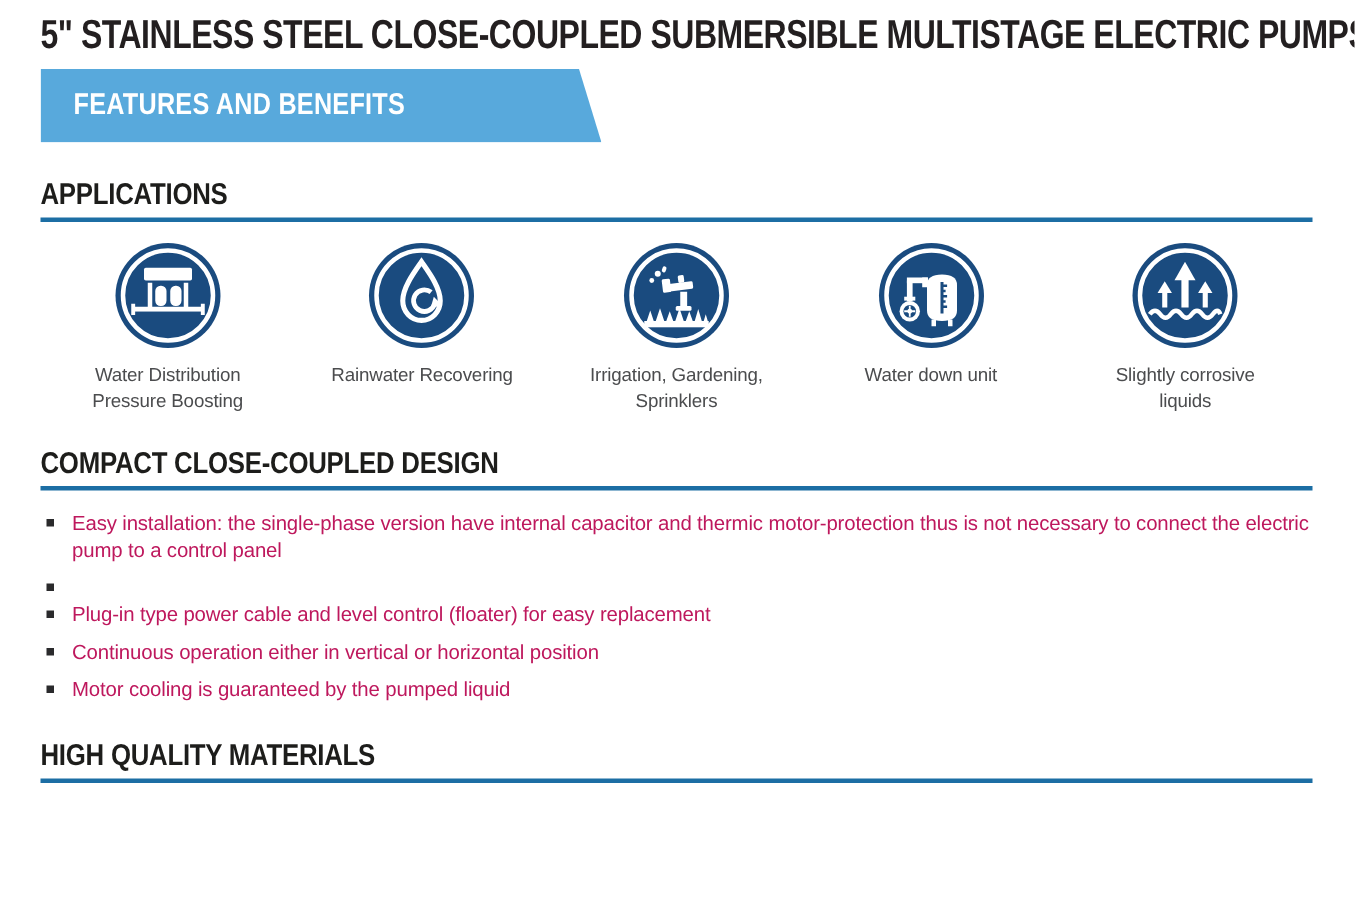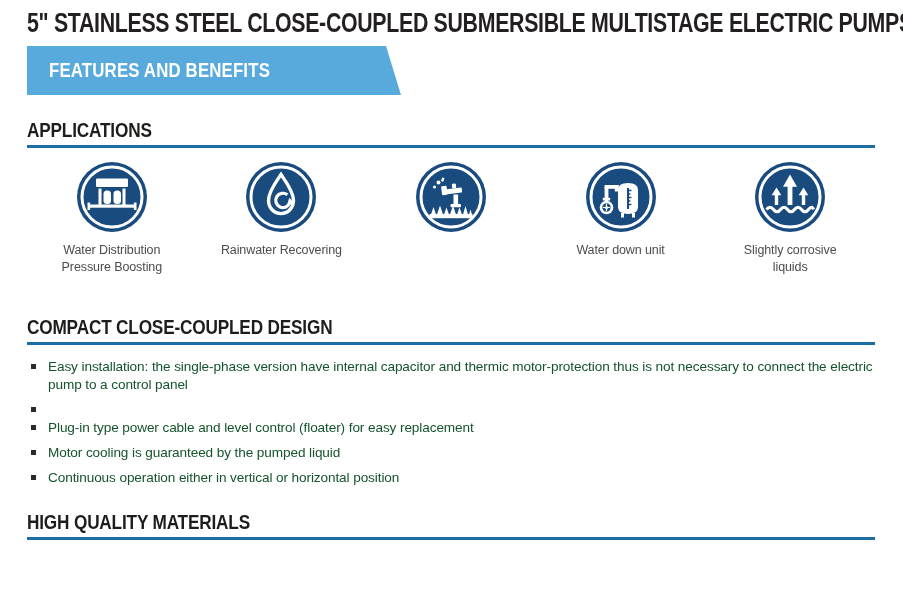--- a/index.html
+++ b/index.html
@@ -31,30 +31,30 @@
     line-height:23px;
   }
   .rule { height:3px; background:#1c6ea4; margin-top:3px; }
   .apps-row { display:flex; margin-top:13px; }
   .app-item { flex:1 1 0; display:flex; flex-direction:column; align-items:center; }
   .app-icon { width:72px; height:72px; display:block; }
   .app-caption {
     margin-top:9px; font-size:12.5px; line-height:1.32; color:#4b4c4e;
     text-align:center; white-space:pre-line; letter-spacing:-0.1px;
   }
-  .design-section { margin-top:41px; }
+  .design-section { margin-top:23px; }
   .materials-section { }
   .bullet-list { margin-top:13px; }
   .bullet-row { display:flex; margin-bottom:7px; }
   .bullet-sq {
     flex:0 0 auto; width:5px; height:5px; background:#2a2a2c;
     margin:6px 12px 0 4px;
   }
   .bullet-text {
-    font-size:13.6px; line-height:1.33; color:#14532d; letter-spacing:-0.1px;
+    font-size:13.6px; line-height:1.33; color:#be185d; letter-spacing:-0.1px;
     max-width:830px;
   }
 </style>
 </head>
 <body>
 
 <h1 class="page-title">5" STAINLESS STEEL CLOSE-COUPLED SUBMERSIBLE MULTISTAGE ELECTRIC PUMPS</h1>
 
 <div class="banner">
   <span class="banner-label">FEATURES AND BENEFITS</span>
@@ -106,20 +106,22 @@
           <rect x="29" y="27.5" width="18" height="5" rx="1" transform="rotate(-7 38 30)"></rect>
           <rect x="26.5" y="25" width="5.5" height="9" rx="1" transform="rotate(-7 29 29)"></rect>
           <rect x="38.5" y="33.5" width="4.6" height="12"></rect>
           <rect x="35.5" y="43" width="10.5" height="3.2" rx="1"></rect>
           <rect x="37" y="22.5" width="4" height="5" rx="1" transform="rotate(-7 39 25)"></rect>
           <circle cx="23.5" cy="21.5" r="2"></circle>
           <circle cx="19.5" cy="26" r="1.6"></circle>
           <rect x="26.5" y="16.5" width="2.6" height="4.2" rx="1.3" transform="rotate(20 27.8 18.5)"></rect>
         </g>
       </svg>
+      <div class="app-caption">Irrigation, Gardening,
+Sprinklers</div>
     </div>
 
     <div class="app-item">
       <svg class="app-icon" viewBox="0 0 72 72">
         <circle cx="36" cy="36" r="35" fill="#1a4b7f"></circle>
         <circle cx="36" cy="36" r="30" fill="none" stroke="#fff" stroke-width="3"></circle>
         <path d="M33 29 q0-7 10-7 q10 0 10 7 v17 q0 7-10 7 q-10 0-10-7 Z" fill="#fff"></path>
         <line x1="43" y1="27" x2="43" y2="48" stroke="#1a4b7f" stroke-width="2"></line>
         <path d="M43 29.5 h3.4 M43 33 h2.4 M43 36.5 h3.4 M43 40 h2.4 M43 43.5 h3.4" stroke="#1a4b7f" stroke-width="1.6"></path>
         <g fill="#fff">
@@ -170,25 +172,25 @@
     </div>
     <div class="bullet-row">
       <span class="bullet-sq"></span>
     </div>
     <div class="bullet-row">
       <span class="bullet-sq"></span>
       <span class="bullet-text">Plug-in type power cable and level control (floater) for easy replacement</span>
     </div>
     <div class="bullet-row">
       <span class="bullet-sq"></span>
-      <span class="bullet-text">Motor cooling is guaranteed by the pumped liquid</span>
+      <span class="bullet-text">Continuous operation either in vertical or horizontal position</span>
     </div>
     <div class="bullet-row">
       <span class="bullet-sq"></span>
-      <span class="bullet-text">Continuous operation either in vertical or horizontal position</span>
+      <span class="bullet-text">Motor cooling is guaranteed by the pumped liquid</span>
     </div>
   </div>
 </div>
 
 <div class="section materials-section">
   <h2 class="section-heading">HIGH QUALITY MATERIALS</h2>
   <div class="rule"></div>
 </div>
 
 </body></html>

